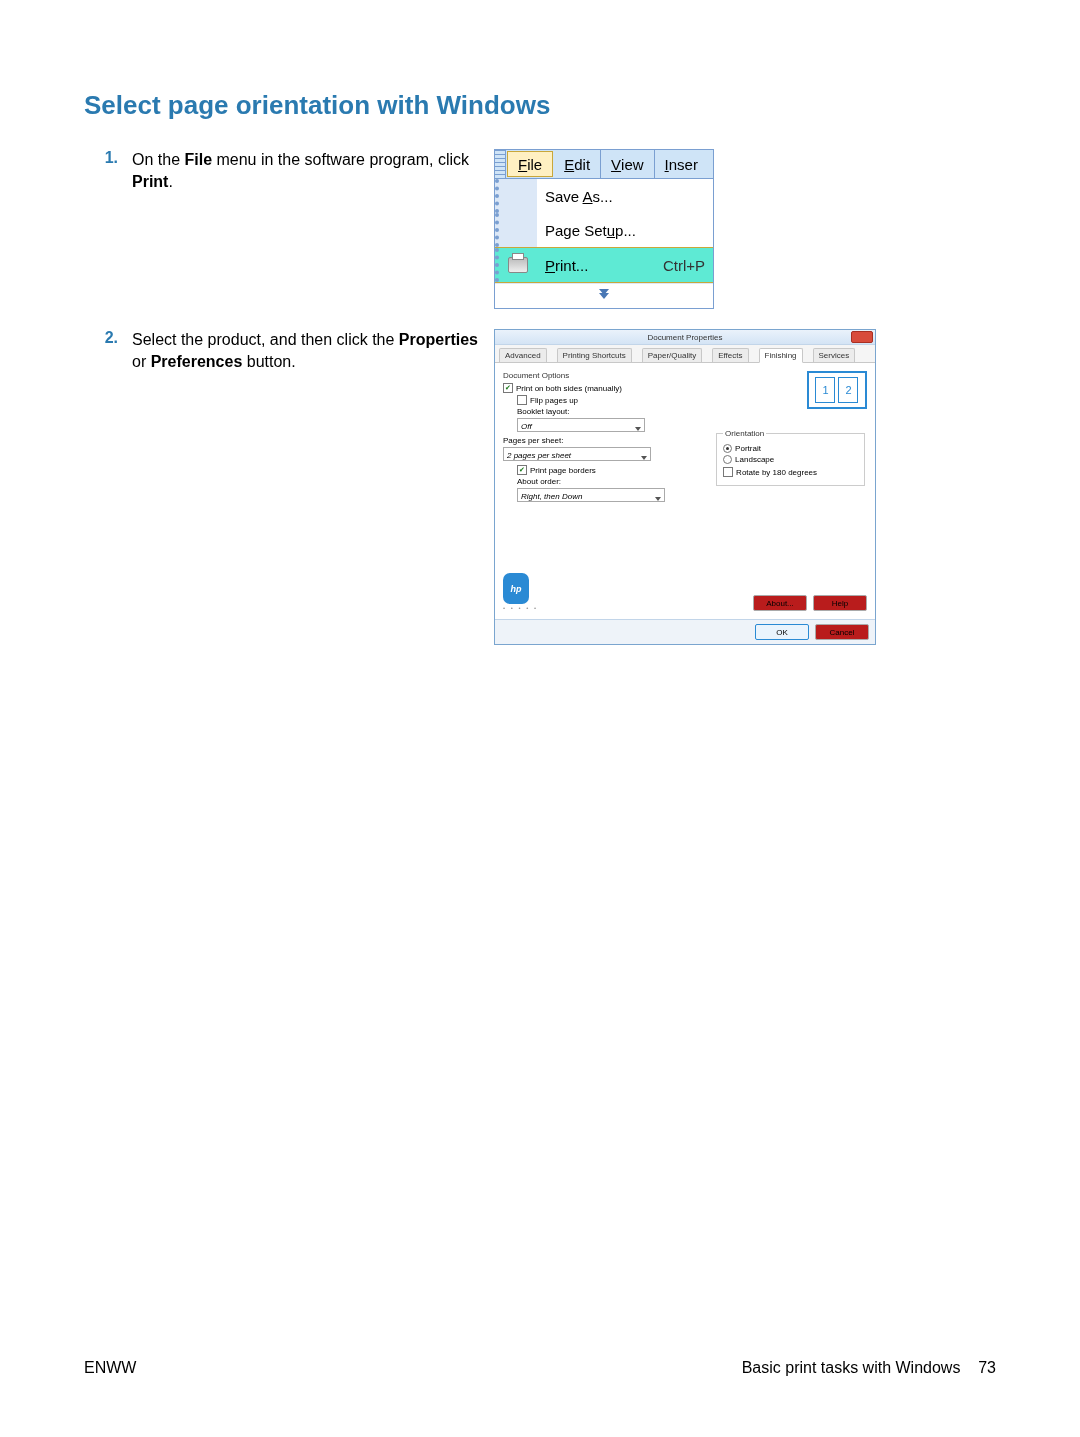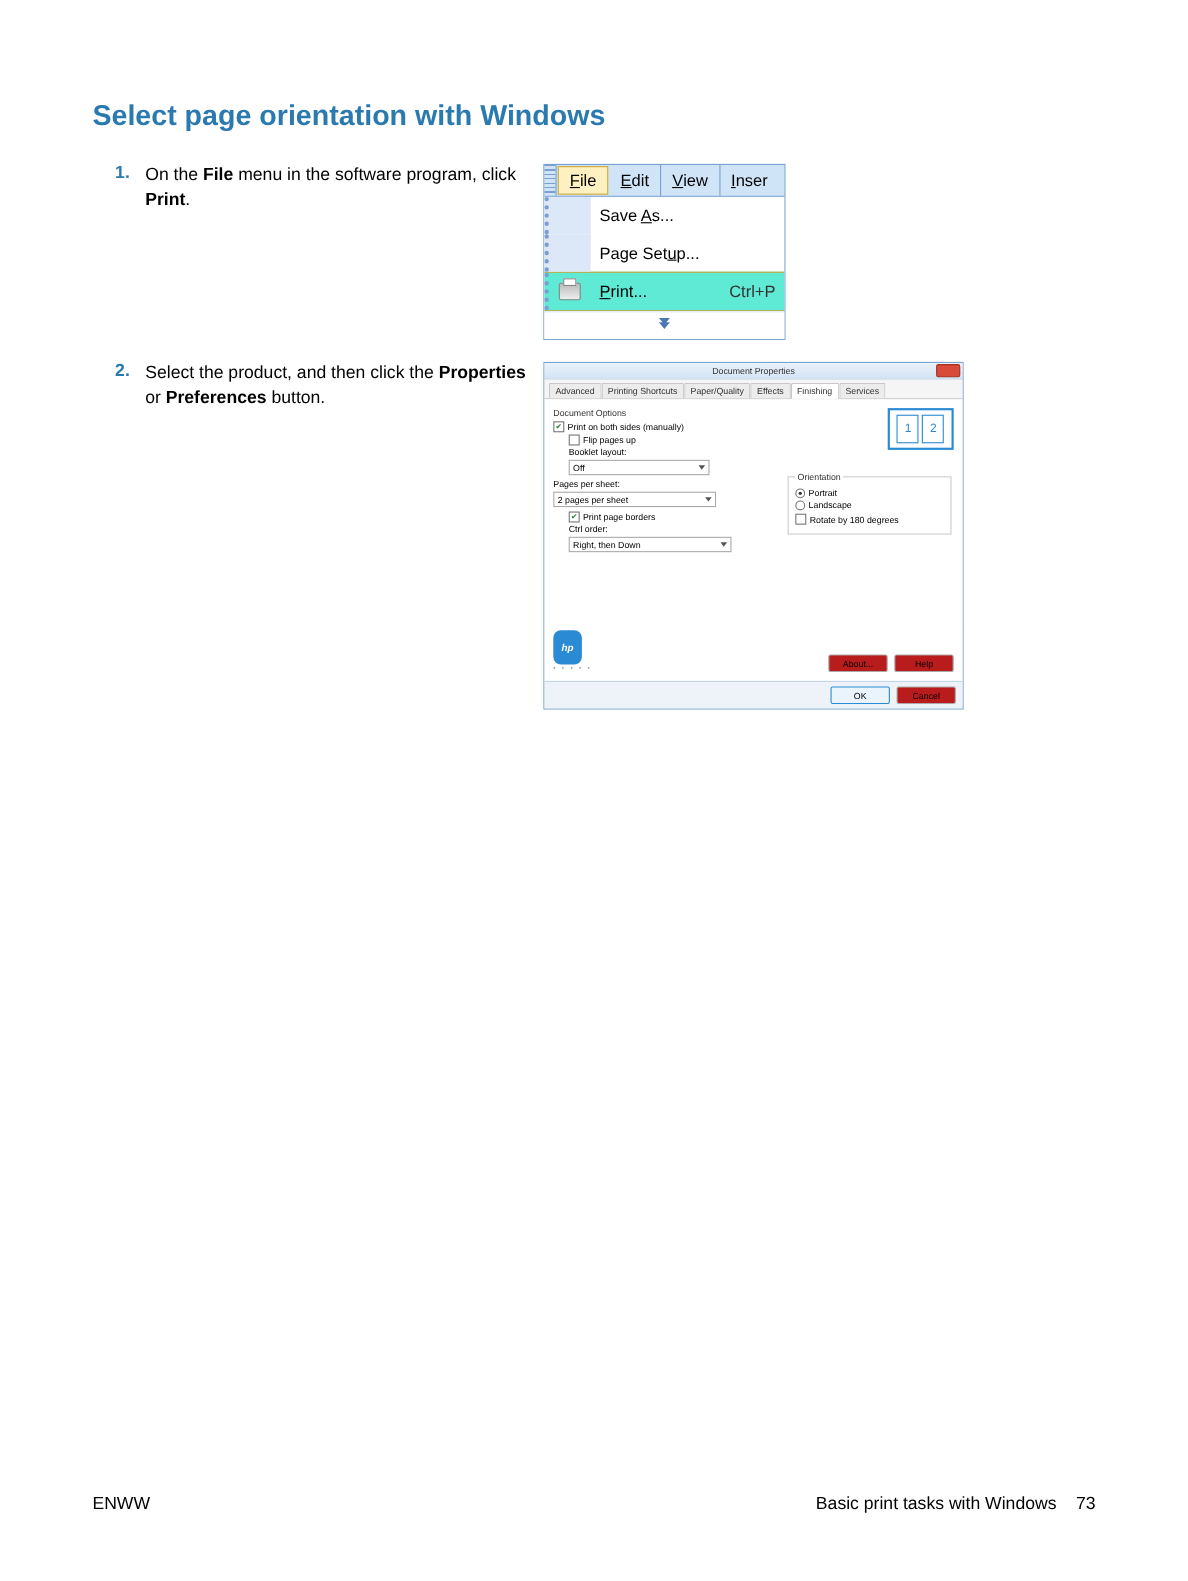--- a/index.html
+++ b/index.html
@@ -149,39 +149,39 @@
     border-bottom: 1px solid #c2d5e9;
     display:flex;align-items:center;justify-content:center;
     font-size:8px;color:#333;
     position:relative;
   }
   .dlg .titlebar .close {
     position:absolute;right:2px;top:1px;width:20px;height:10px;
     background:#d84b3b;border:1px solid #a82f22;border-radius:2px;
   }
   .dlg .tabs {
-    display:flex;gap:0;padding:3px 4px 0 4px;font-size:8px;
+    display:flex;gap:10px;padding:3px 4px 0 4px;font-size:8px;
     border-bottom:1px solid #c8c8c8;background:#f5f5f5;
   }
   .dlg .tabs .tab{
     padding:2px 5px;background:#ececec;border:1px solid #c8c8c8;border-bottom:none;
     border-radius:2px 2px 0 0;color:#333;
   }
   .dlg .tabs .tab.active{background:#fff;border-bottom:1px solid #fff;margin-bottom:-1px;}
   .dlg .body{
     background:#fff;padding:8px;display:flex;min-height:190px;
   }
   .dlg .left{width:58%;}
   .dlg .right{width:42%;}
   .dlg .grp-title{font-size:8px;color:#333;margin-bottom:3px;}
   .dlg .chk{display:flex;align-items:center;gap:3px;margin:2px 0 2px 0;}
   .dlg .chk .box{width:8px;height:8px;border:1px solid #777;background:#fff;display:inline-flex;align-items:center;justify-content:center;font-size:7px;color:#1a7a1a;}
   .dlg .select{
     height:12px;border:1px solid #aaa;background:#fff;font-size:8px;padding:0 3px;
-    display:flex;align-items:center;justify-content:space-between;width:120px;margin:2px 0 4px 0;
+    display:flex;align-items:flex-end;justify-content:space-between;width:120px;margin:2px 0 4px 0;font-style:italic;
   }
   .dlg .select .arr{width:0;height:0;border-left:3px solid transparent;border-right:3px solid transparent;border-top:4px solid #555;}
   .dlg .radio{display:flex;align-items:center;gap:3px;margin:2px 0;}
   .dlg .radio .r{width:7px;height:7px;border:1px solid #777;border-radius:50%;display:inline-flex;align-items:center;justify-content:center;}
   .dlg .radio .r.sel::after{content:"";width:3px;height:3px;background:#333;border-radius:50%;}
   .dlg .preview{
     width:56px;height:34px;border:2px solid #2a8ad4;background:#fff;
     display:flex;align-items:center;justify-content:center;gap:3px;margin-left:auto;margin-bottom:20px;
   }
   .dlg .preview .sheet{width:18px;height:24px;border:1px solid #2a8ad4;display:flex;align-items:center;justify-content:center;font-size:11px;color:#2a8ad4;}
@@ -301,21 +301,21 @@
             <div>Pages per sheet:</div>
             <div class="select" style="width:140px">
               <span>2 pages per sheet</span>
               <span class="arr"></span>
             </div>
             <div style="padding-left:14px">
               <div class="chk">
                 <span class="box">✔</span>
                 <span>Print page borders</span>
               </div>
-              <div>Ctrl order:</div>
+              <div>About order:</div>
               <div class="select" style="width:140px">
                 <span>Right, then Down</span>
                 <span class="arr"></span>
               </div>
             </div>
           </div>
           <div class="right">
             <div class="preview">
               <div class="sheet">1</div>
               <div class="sheet">2</div>

